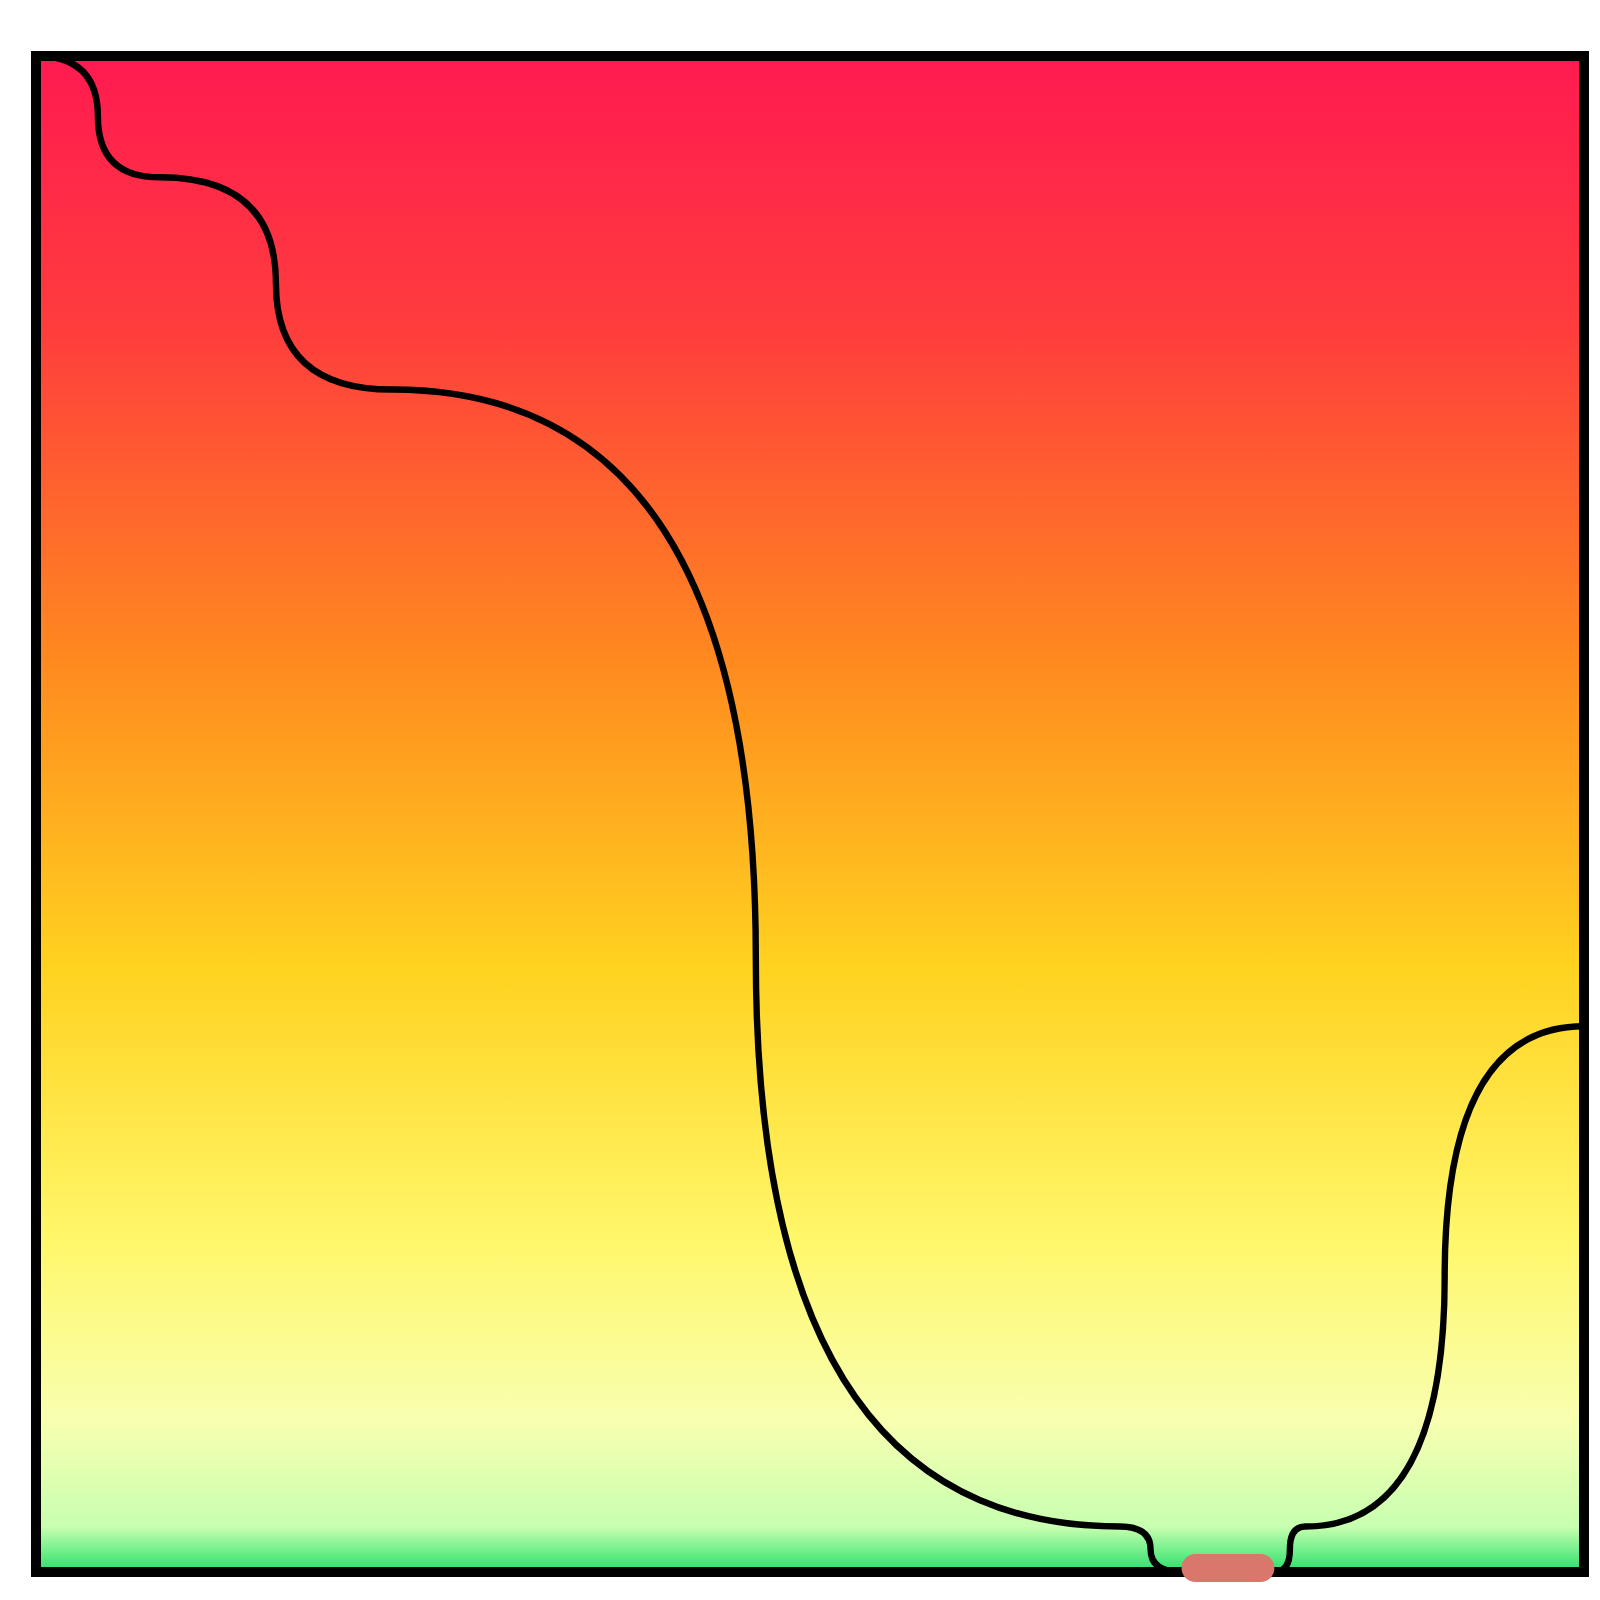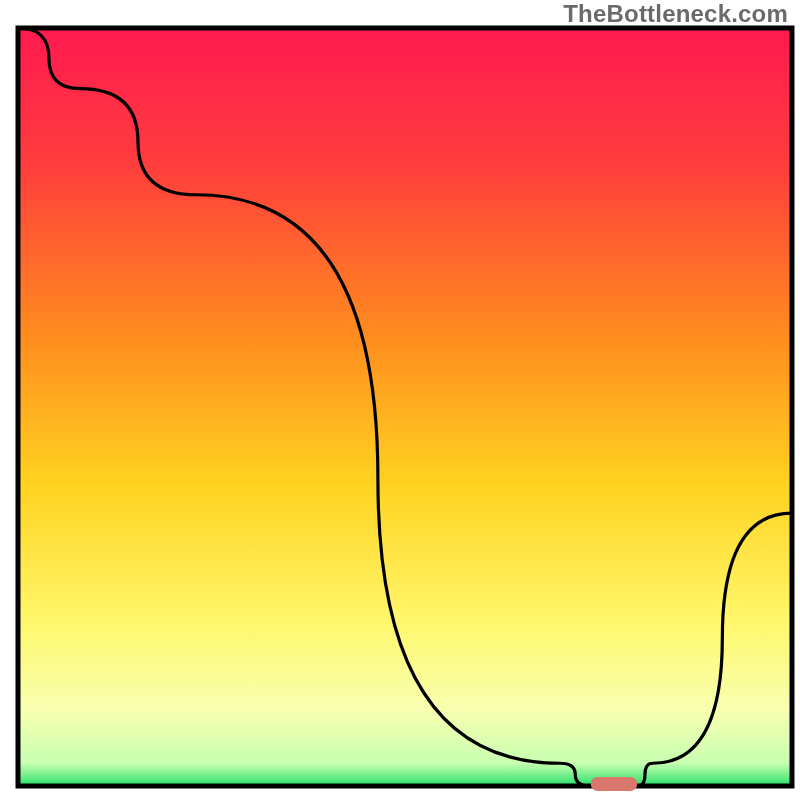--- a/index.html
+++ b/index.html
@@ -27,21 +27,20 @@
     user-select: none;
   }
   svg {
     display: block;
   }
 </style>
 </head>
 <body>
 
 <div class="chart-wrap">
-  <div class="watermark">TheBottleneck.com</div>
 
   <svg id="chart-svg" width="800" height="800" viewBox="0 0 800 800">
     <defs>
       <linearGradient id="bg-grad" x1="0" y1="0" x2="0" y2="1">
           <stop offset="0%" stop-color="#ff1a50"></stop>
           <stop offset="18%" stop-color="#ff3d3d"></stop>
           <stop offset="40%" stop-color="#ff8a1f"></stop>
           <stop offset="60%" stop-color="#ffd21f"></stop>
           <stop offset="78%" stop-color="#fff76a"></stop>
           <stop offset="90%" stop-color="#f8ffb0"></stop>

